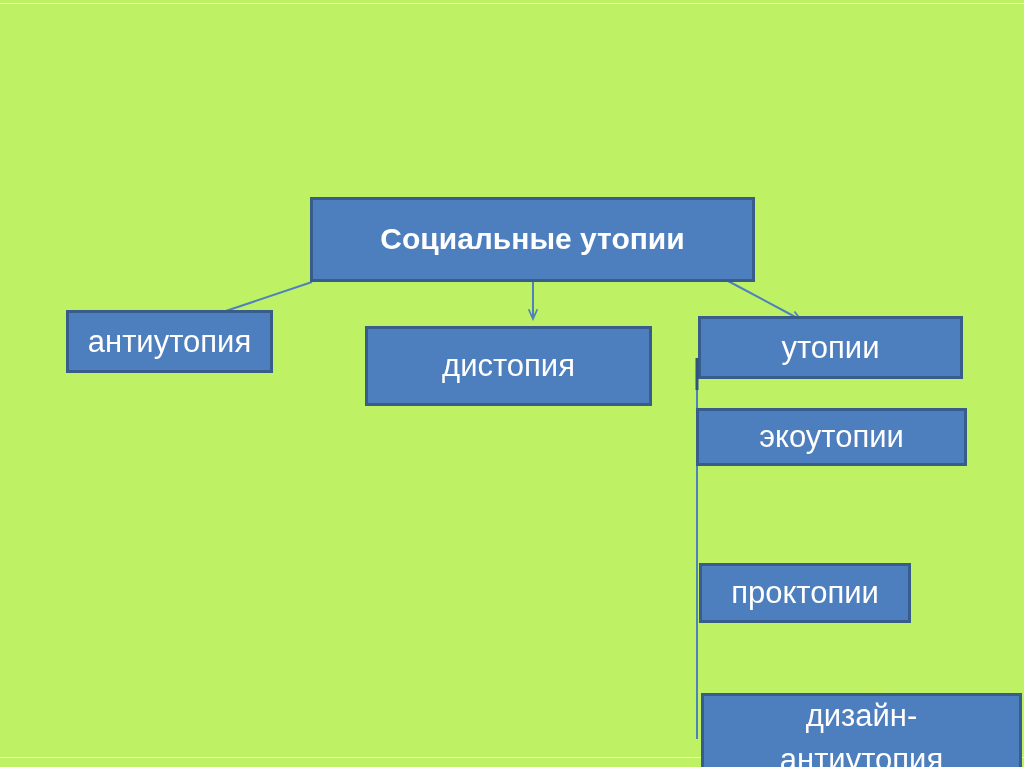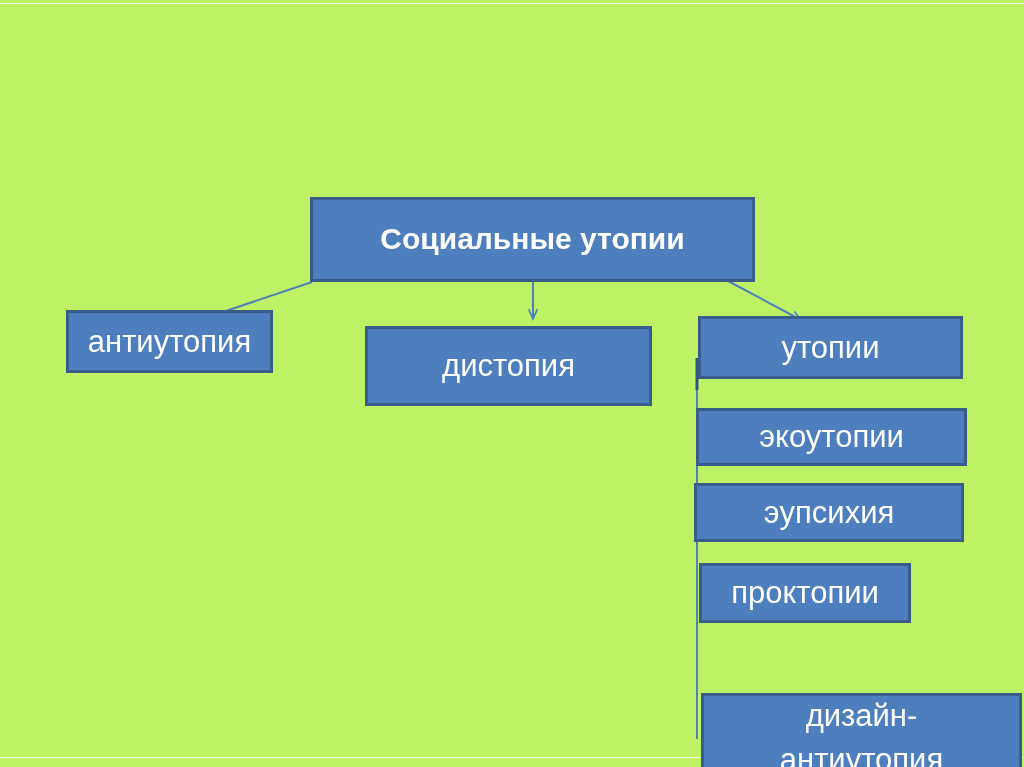--- a/index.html
+++ b/index.html
@@ -100,23 +100,20 @@
   </div>
 
   <div class="node node-utopias">
     <span>утопии</span>
   </div>
 
   <div class="node node-ecoutopia">
     <span>экоутопии</span>
   </div>
 
-  <div class="node node-eupsychia">
-    <span>эупсихия</span>
-  </div>
 
   <div class="node node-proctopia">
     <span>проктопии</span>
   </div>
 
   <div class="node node-design">
     <span>дизайн-</span>
     <span>антиутопия</span>
   </div>
 

